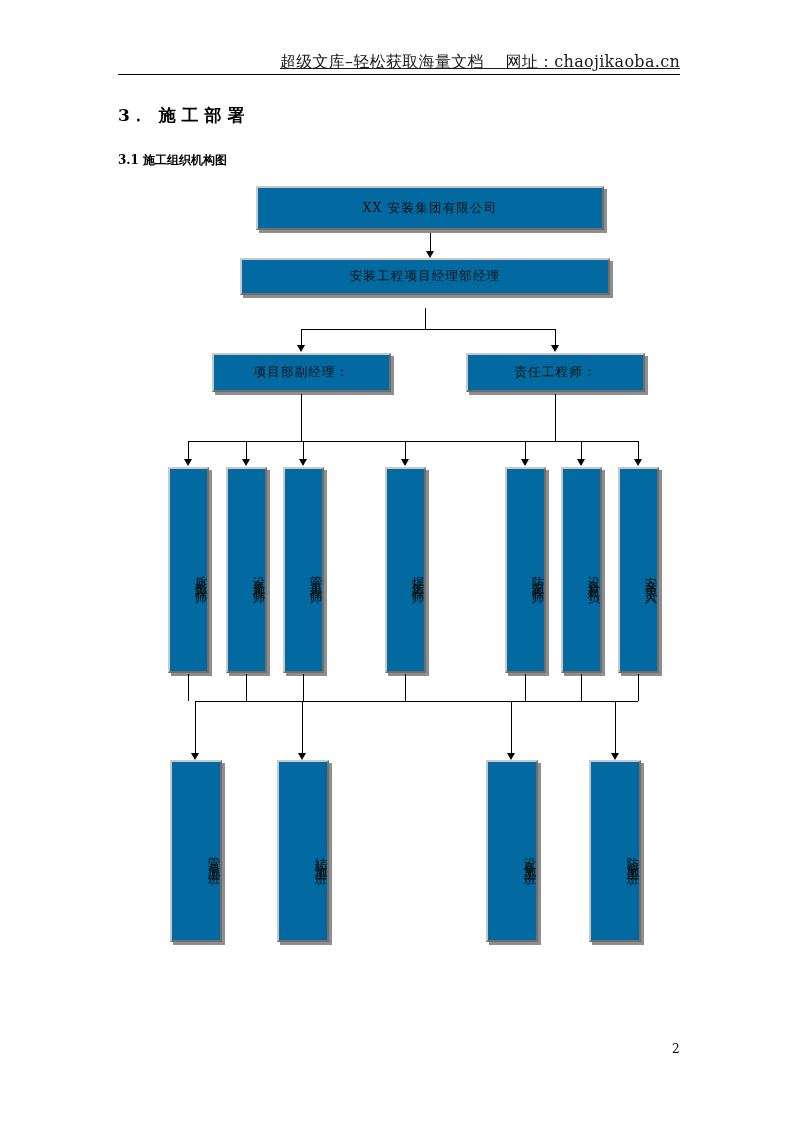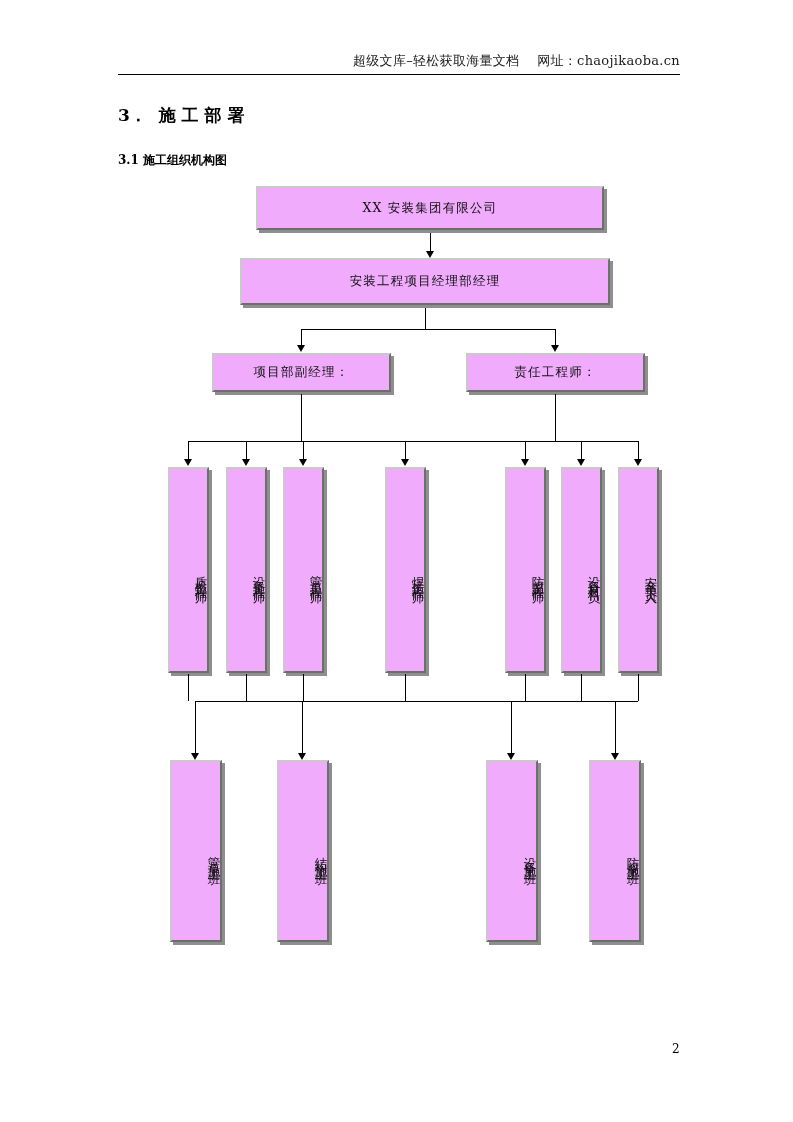--- a/index.html
+++ b/index.html
@@ -21,24 +21,25 @@
     position: absolute;
     left: 118px;
     top: 52px;
     width: 562px;
     height: 24px;
   }
   #header-text {
     position: absolute;
     right: 0;
     top: 0;
-    font-size: 13px;
+    font-size: 16px;
     letter-spacing: 0.3px;
     white-space: nowrap;
     color: #1a1a1a;
+    text-decoration: underline;
   }
   #header-url {
     font-family: "DejaVu Serif", "Liberation Serif", serif;
   }
   #header-rule {
     position: absolute;
     left: 118px;
     top: 74px;
     width: 562px;
     height: 0;
@@ -69,21 +70,21 @@
     position: absolute;
     left: 0;
     top: 0;
     width: 793px;
     height: 1122px;
   }
 
   
   .node {
     position: absolute;
-    background: #f0abfc;
+    background: #0369a1;
     border-top: 2px solid #c9c9c9;
     border-left: 2px solid #c9c9c9;
     border-right: 2px solid #6e6e6e;
     border-bottom: 2px solid #6e6e6e;
     box-shadow: 3px 3px 0 0 #8e8e8e;
     box-sizing: border-box;
     display: flex;
     align-items: center;
     justify-content: center;
     color: #111111;
@@ -147,21 +148,21 @@
 
 <div id="org-chart">
 
   <div class="node node-h" style="left:256px; top:186px; width:348px; height:44px;">
     <span>XX 安装集团有限公司</span>
   </div>
 
   <div class="vline" style="left:430px; top:233px; height:23px;"></div>
   <div class="arrow" style="left:425.5px; top:251px;"></div>
 
-  <div class="node node-h" style="left:240px; top:258px; width:370px; height:47px;">
+  <div class="node node-h" style="left:240px; top:258px; width:370px; height:37px;">
     <span>安装工程项目经理部经理</span>
   </div>
 
   <div class="vline" style="left:425px; top:308px; height:21px;"></div>
   <div class="hline" style="left:301px; top:329px; width:254px;"></div>
   <div class="vline" style="left:301px; top:329px; height:18px;"></div>
   <div class="arrow" style="left:296.5px; top:345px;"></div>
   <div class="vline" style="left:555px; top:329px; height:18px;"></div>
   <div class="arrow" style="left:550.5px; top:345px;"></div>
 

